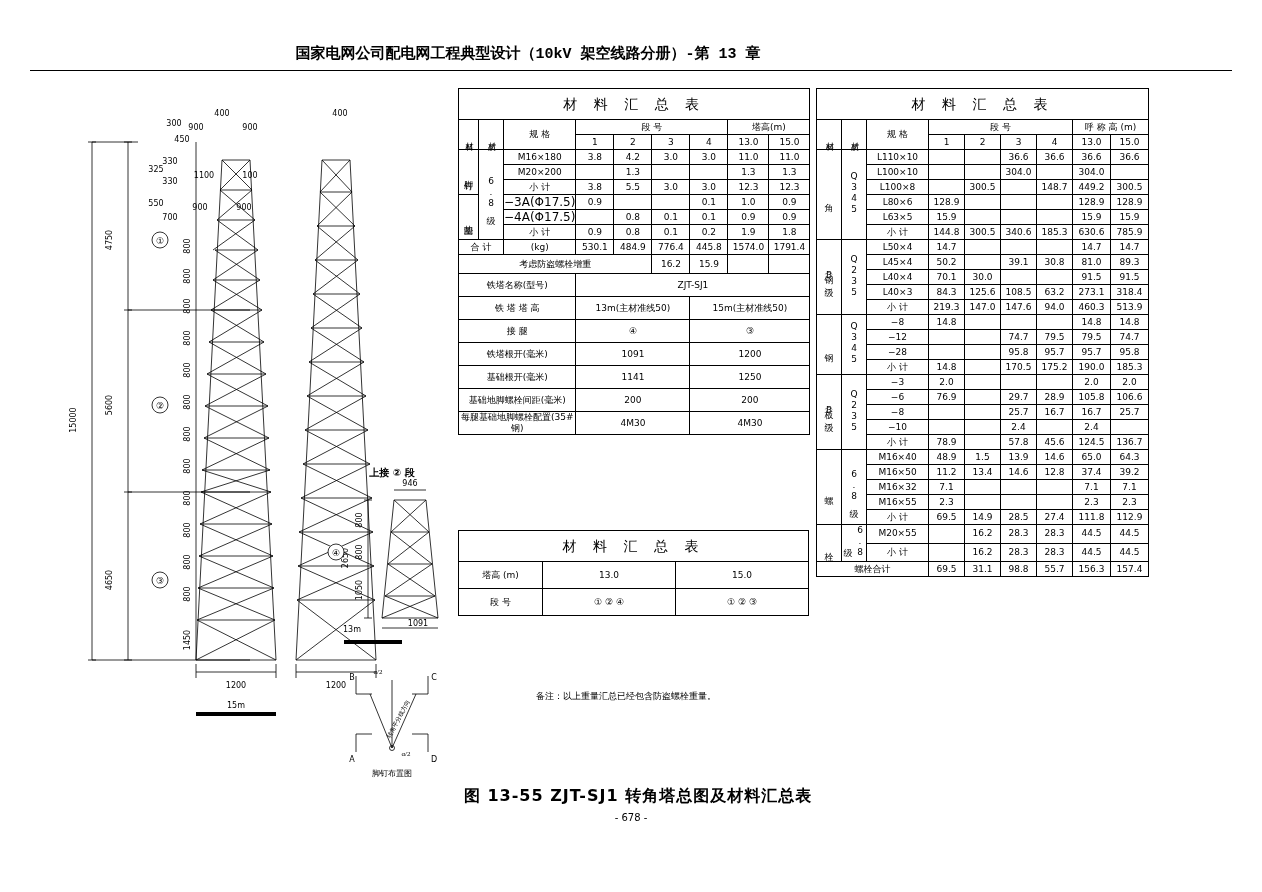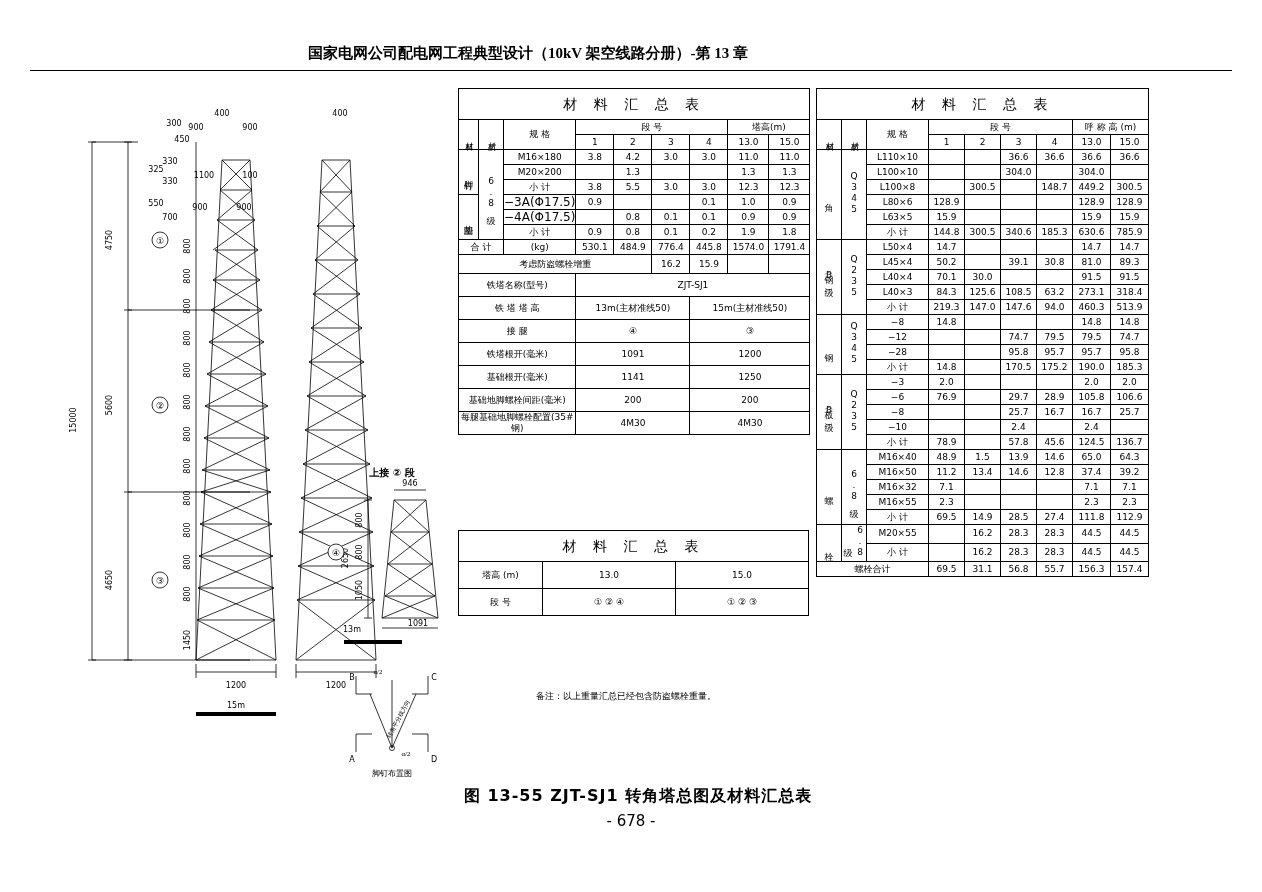--- a/index.html
+++ b/index.html
@@ -10,36 +10,36 @@
     color:#000;
     position:relative;
     overflow:hidden;
   }
   .page{position:relative;width:1262px;height:892px;}
 
   
   .hdr{
     position:absolute;top:44px;left:0;width:1056px;
     text-align:center;font-size:15px;font-weight:bold;
-    font-family:Liberation Serif, serif;
+    font-family:Liberation Mono, monospace;
   }
   .hdr-rule{
     position:absolute;top:70px;left:30px;width:1202px;height:1px;background:#000;
   }
 
   
   .fig-caption{
     position:absolute;top:786px;left:0;width:1262px;text-align:center;
     font-size:16px;font-weight:bold;font-family:"DejaVu Sans", sans-serif;
     letter-spacing:1px;
     margin-left:7px;
   }
   .page-num{
     position:absolute;top:812px;left:0;width:1262px;text-align:center;
-    font-size:15px;font-family:"DejaVu Sans", sans-serif;
+    font-size:10px;font-family:"DejaVu Sans", sans-serif;
   }
 
   
   table.mat{
     border-collapse:collapse;
     font-family:"DejaVu Sans", sans-serif;
     font-size:9px;
     table-layout:fixed;
   }
   table.mat td, table.mat th{
@@ -795,21 +795,21 @@
         <td>28.3</td>
         <td>28.3</td>
         <td>44.5</td>
         <td>44.5</td>
       </tr>
 
       <tr>
         <td colspan="3">螺栓合计</td>
         <td>69.5</td>
         <td>31.1</td>
-        <td>56.8</td>
+        <td>98.8</td>
         <td>55.7</td>
         <td>156.3</td>
         <td>157.4</td>
       </tr>
     </tbody>
       </table>
   </div>
 
   <div class="fig-caption">图 13-55  ZJT-SJ1 转角塔总图及材料汇总表</div>
   <div class="page-num">- 678 -</div>

